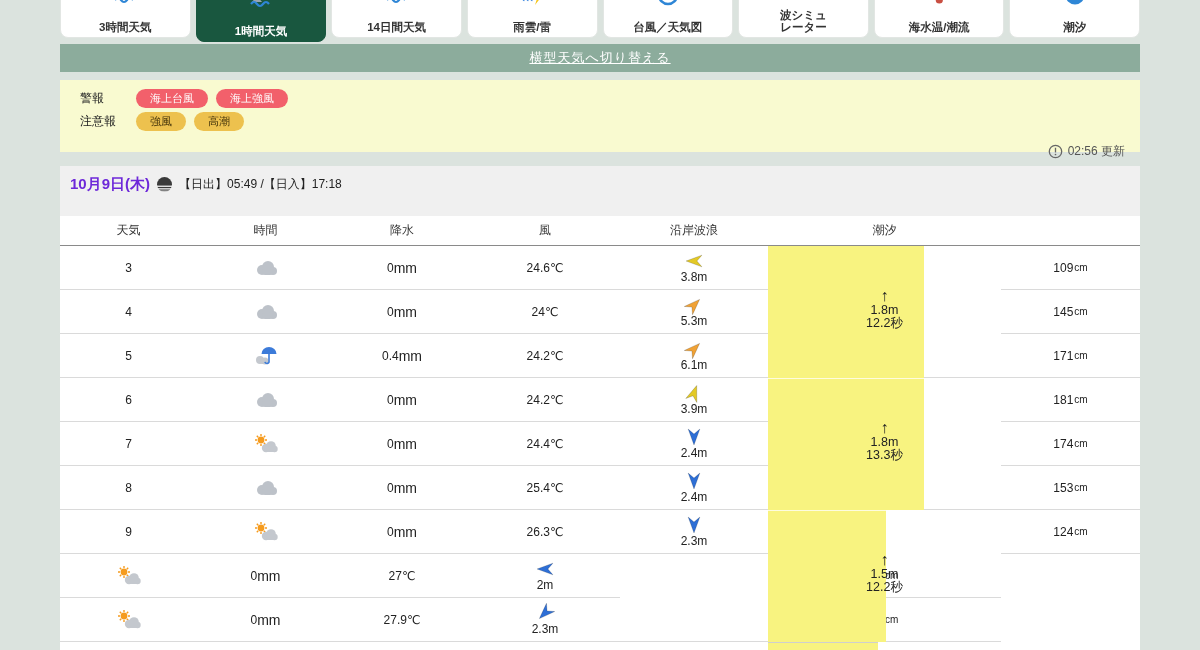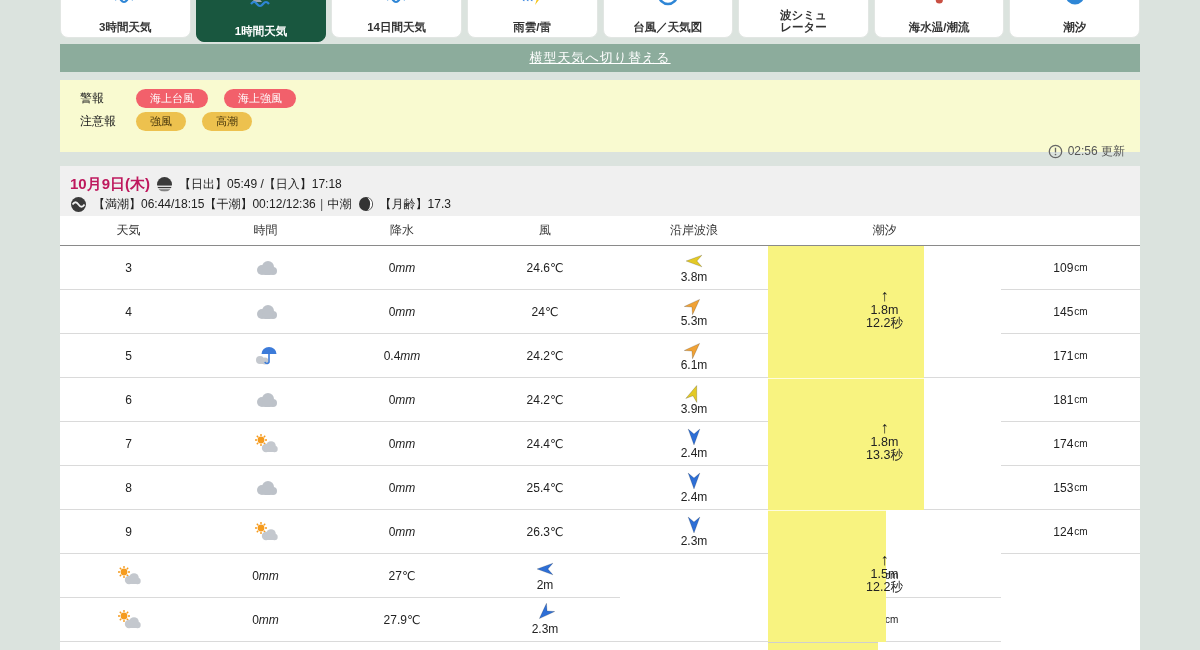--- a/index.html
+++ b/index.html
@@ -23,49 +23,49 @@
   .tab.selected .tab-label { color:#fff; }
   
   .switch-bar { position:absolute; left:60px; top:44px; width:1080px; height:28px;
     background:#8CAC9C; display:flex; align-items:center; justify-content:center; }
   .switch-link { color:#fff; font-size:13px; text-decoration:underline; letter-spacing:1px; cursor:pointer; }
   
   .alert-box { position:absolute; left:60px; top:80px; width:1080px; height:72px;
     background:#F9FAD0; padding:7px 0 0 20px; }
   .alert-row { display:flex; align-items:center; height:23px; }
   .alert-label { width:56px; font-size:12px; color:#222; }
-  .pill-group { display:flex; gap:16px; }
+  .pill-group { display:flex; gap:8px; }
   .pill { font-size:11px; padding:3px 14px; border-radius:11px; line-height:13px; cursor:pointer; }
   .pill.warn { background:#F2606B; color:#fff; }
   .pill.advis { background:#EDC14E; color:#42320A; }
   
   .updated { position:absolute; top:143px; right:75px; display:flex; align-items:center; gap:5px;
     font-size:12px; color:#555; }
   
   .panel { position:absolute; left:60px; top:166px; width:1080px; height:484px; background:#fff; }
   .day-header { height:50px; background:#F0F0F0; padding:8px 0 0 10px; }
   .dh-line { display:flex; align-items:center; gap:6px; height:20px; }
-  .dh-date { font-size:15px; font-weight:bold; color:#be185d; }
+  .dh-date { font-size:15px; font-weight:bold; color:#6d28d9; }
   .dh-text { font-size:12px; color:#222; }
   
   .grid-cols { display:grid; grid-template-columns:137px 137px 136px 150px 148px 233px 139px; }
   .thead { height:30px; border-bottom:1px solid #8A8A8A; }
   .thead .th { display:flex; align-items:center; justify-content:center; font-size:12px; color:#333; }
   .tbody { position:relative; height:404px; overflow:hidden; }
   .trow { height:44px; }
   .td { display:flex; align-items:center; justify-content:center; font-size:12px; color:#222;
     border-bottom:1px solid #DADADA; }
   .td.wave { border-bottom:none; }
   .td.wave.block-end { border-bottom:1px solid #DADADA; }
   .td.wind { justify-content:center; }
   .wind-inner { width:40px; text-align:center; }
   .wind-inner svg { display:block; margin:0 auto; }
   .wind-speed { font-size:12px; margin-top:-1px; display:block; }
   .tide-unit { font-size:10px; margin-left:1px; color:#222; }
-  .precip-unit { font-size:12px;font-style:italic; }
+  .precip-unit { font-size:14px; }
   
   .wave-overlay { position:absolute; left:708px; top:0; width:233px; height:404px; pointer-events:none; }
   .wave-block { position:absolute; left:0; background:#F8F380; }
   .wave-block.inner-seam { border-top:1px solid rgba(255,255,255,.75); }
   .wave-block.gray-seam { border-top:1px solid #CFCFCF; }
   .wave-label { position:absolute; left:0; width:100%; text-align:center; color:#222; }
   .wave-arrow { font-size:16px; font-weight:bold; line-height:16px; display:block; color:#222; }
   .wave-ht, .wave-per { font-size:12.5px; line-height:13px; display:block; }
 </style>
 </head>
@@ -210,36 +210,20 @@
             <circle cx="8.5" cy="8.5" r="7.5" fill="#3A3A3A"></circle>
             <g fill="#F0F0F0">
               <rect x="1" y="9.6" width="15" height="1.3"></rect>
               <rect x="1.6" y="12.2" width="13.8" height="1.3"></rect>
               <rect x="3.4" y="14.6" width="10.2" height="1.2"></rect>
             </g>
           </svg>
         </span>
       <span class="dh-text">【日出】05:49 /【日入】17:18</span>
     </div>
-    <div class="dh-line">
-      <span id="tidewave-icon" style="display: inline-flex;">
-          <svg width="17" height="17" viewBox="0 0 17 17">
-            <circle cx="8.5" cy="8.5" r="7.5" fill="#3A3A3A"></circle>
-            <path d="M2.5 8.5q3-4.5 6 0t6 0" stroke="#F0F0F0" stroke-width="1.8" fill="none"></path>
-          </svg>
-        </span>
-      <span class="dh-text">【満潮】06:44/18:15【干潮】00:12/12:36｜中潮</span>
-      <span id="moon-icon" style="display: inline-flex;">
-          <svg width="16" height="16" viewBox="0 0 16 16">
-            <circle cx="8" cy="8" r="7" fill="#333"></circle>
-            <path d="M9.5 1.4a7 7 0 0 1 0 13.2A9.5 9.5 0 0 0 9.5 1.4z" fill="#fff"></path>
-          </svg>
-        </span>
-      <span class="dh-text">【月齢】17.3</span>
-    </div>
   </div>
   <div class="thead grid-cols">
       <div class="th">天気</div>
       <div class="th">時間</div>
       <div class="th">降水</div>
       <div class="th">風</div>
       <div class="th">沿岸波浪</div>
       <div class="th">潮汐</div>
     </div>
   <div class="tbody">

